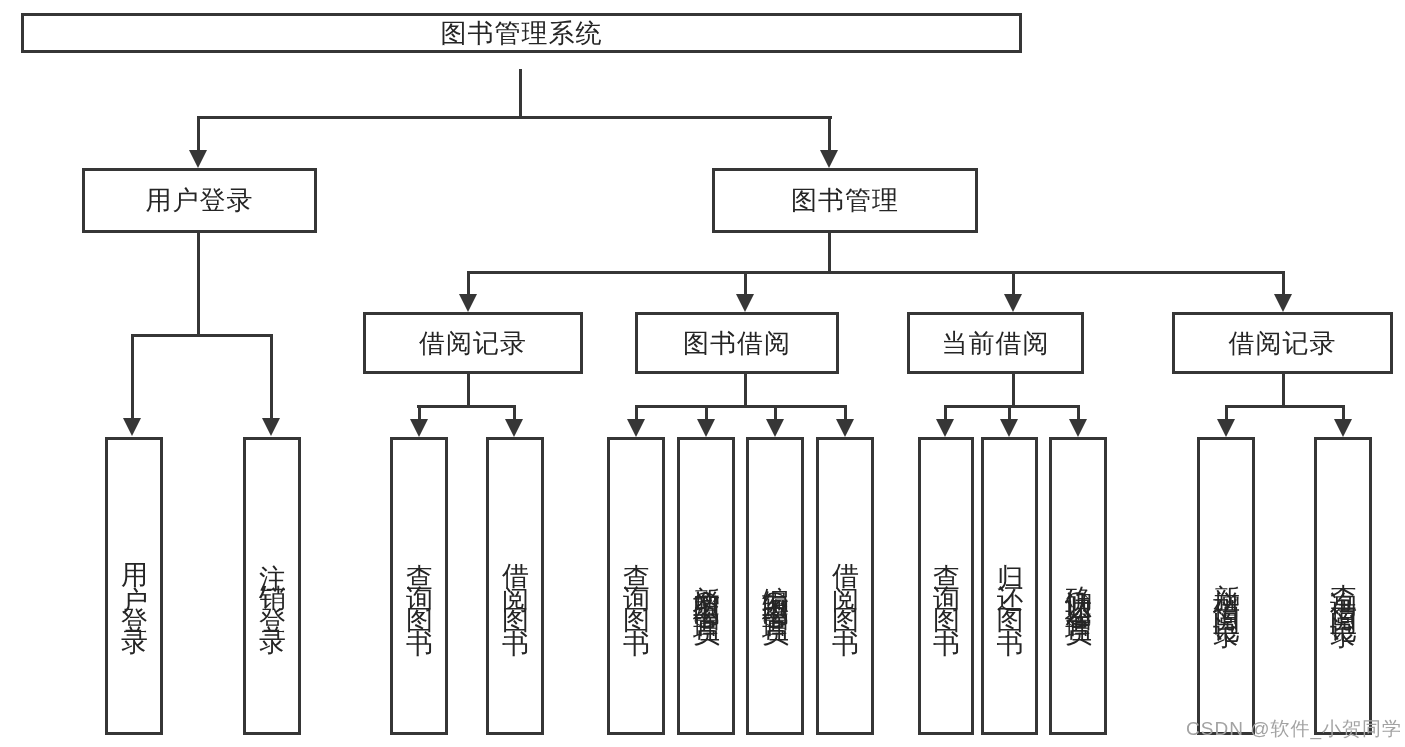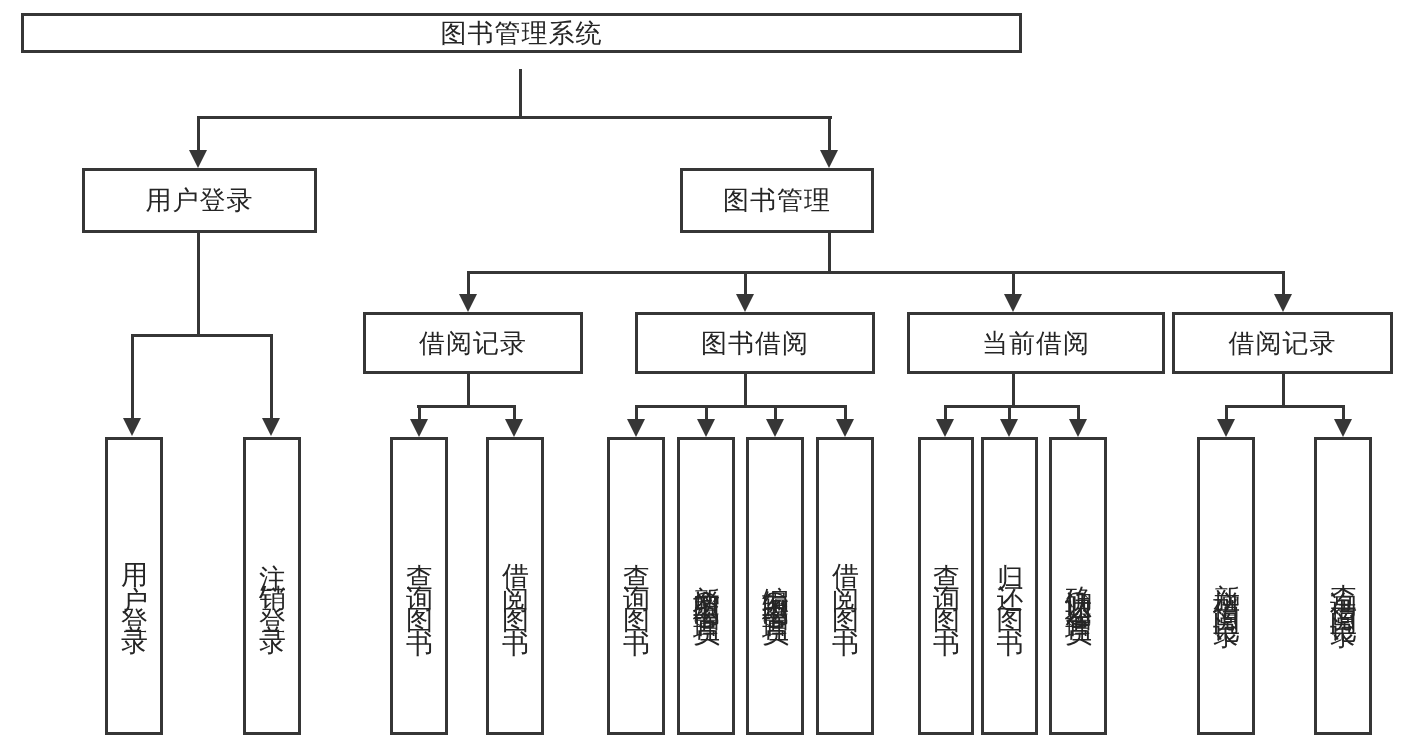--- a/index.html
+++ b/index.html
@@ -49,21 +49,21 @@
   <div class="vline" style="left:519px;top:69px;height:48px"></div>
   <div class="hline" style="left:197px;top:116px;width:635px"></div>
   <div class="vline" style="left:197px;top:116px;height:36px"></div>
   <div class="ahead" style="left:189px;top:150px"></div>
   <div class="vline" style="left:828px;top:116px;height:36px"></div>
   <div class="ahead" style="left:820px;top:150px"></div>
 
   <div class="box l2" style="left:82px;width:235px">
     <span class="hlabel">用户登录</span>
   </div>
-  <div class="box l2" style="left:680px;width:194px">
+  <div class="box l2" style="left:712px;width:266px">
     <span class="hlabel">图书管理</span>
   </div>
 
   <div class="vline" style="left:197px;top:233px;height:102px"></div>
   <div class="hline" style="left:131px;top:334px;width:142px"></div>
   <div class="vline" style="left:131px;top:334px;height:86px"></div>
   <div class="ahead" style="left:123px;top:418px"></div>
   <div class="vline" style="left:270px;top:334px;height:86px"></div>
   <div class="ahead" style="left:262px;top:418px"></div>
 
@@ -74,24 +74,24 @@
   <div class="vline" style="left:744px;top:271px;height:25px"></div>
   <div class="ahead" style="left:736px;top:294px"></div>
   <div class="vline" style="left:1012px;top:271px;height:25px"></div>
   <div class="ahead" style="left:1004px;top:294px"></div>
   <div class="vline" style="left:1282px;top:271px;height:25px"></div>
   <div class="ahead" style="left:1274px;top:294px"></div>
 
   <div class="box l3" style="left:363px;width:220px">
     <span class="hlabel">借阅记录</span>
   </div>
-  <div class="box l3" style="left:635px;width:240px">
+  <div class="box l3" style="left:635px;width:204px">
     <span class="hlabel">图书借阅</span>
   </div>
-  <div class="box l3" style="left:907px;width:258px">
+  <div class="box l3" style="left:907px;width:177px">
     <span class="hlabel">当前借阅</span>
   </div>
   <div class="box l3" style="left:1172px;width:221px">
     <span class="hlabel">借阅记录</span>
   </div>
 
   <div class="vline" style="left:467px;top:374px;height:34px"></div>
   <div class="hline" style="left:417px;top:405px;width:99px"></div>
   <div class="vline" style="left:418px;top:405px;height:16px"></div>
   <div class="ahead" style="left:410px;top:419px"></div>
@@ -162,14 +162,15 @@
     <span class="vtext s9">确认归还（管理员）</span>
   </div>
 
   <div class="box leaf" style="left:1197px">
     <span class="vtext s6">新增借阅记录</span>
   </div>
   <div class="box leaf" style="left:1314px">
     <span class="vtext s6">查询借阅记录</span>
   </div>
 
+  <div class="watermark">CSDN @软件_小贺同学</div>
 
 </div>
 
 </body></html>

